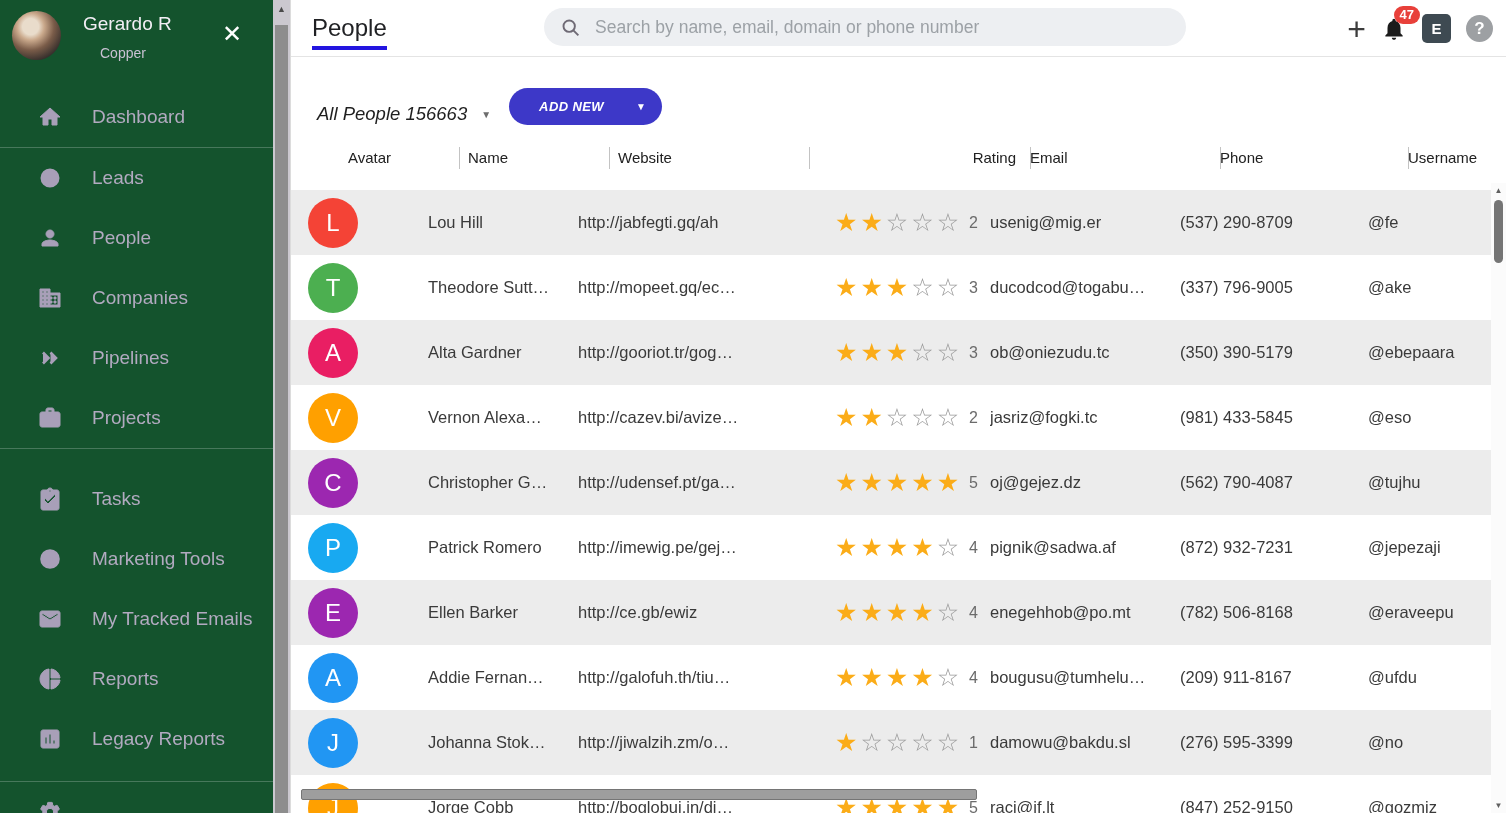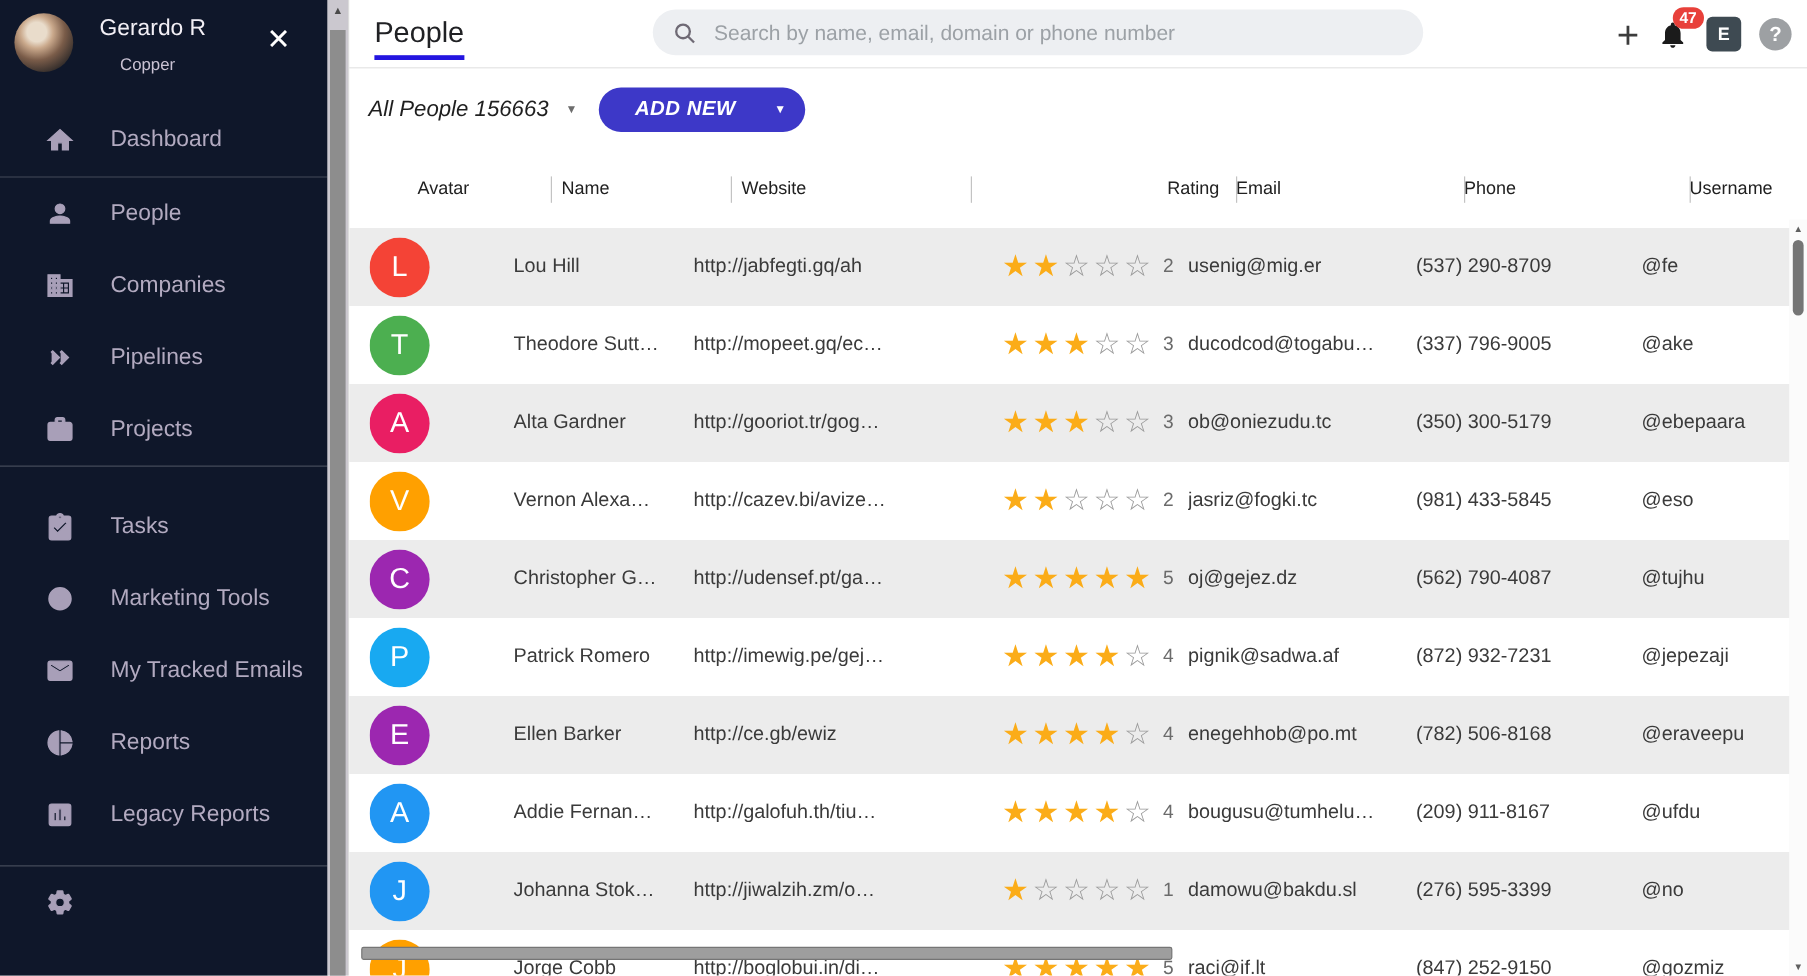--- a/index.html
+++ b/index.html
@@ -1,21 +1,21 @@
 <!DOCTYPE html>
 <html><head>
 <meta charset="utf-8">
 <style>
   * { margin:0; padding:0; box-sizing:border-box; }
   html,body { width:1506px; height:813px; overflow:hidden; background:#fff;
     font-family:"Liberation Sans", sans-serif; }
 
   
   .sidebar { position:absolute; left:0; top:0; width:273px; height:813px;
-    background:#0f172a; color:#b2aac0; overflow:hidden; }
+    background:#14532d; color:#b2aac0; overflow:hidden; }
   .sb-user { position:relative; height:87px; }
   .sb-avatar { position:absolute; left:12px; top:11px; width:49px; height:49px;
     border-radius:50%;
     background:radial-gradient(circle at 38% 32%, #e9dccb 0 18%, #caa98c 30%, #7a5c49 52%, #332d2b 78%, #1d1a19 100%); }
   .sb-name { position:absolute; left:83px; top:13px; font-size:19px; color:#f2eff5; }
   .sb-company { position:absolute; left:100px; top:45px; font-size:14px; color:#c9c2d3; }
   .sb-close { position:absolute; left:222px; top:22px; font-size:24px; color:#fff;
     cursor:pointer; line-height:1; }
   .nav-item { height:60px; display:flex; align-items:center; padding-left:38px; cursor:pointer; }
   .nav-icon { width:24px; height:24px; margin-right:30px; flex:none; }
@@ -53,27 +53,27 @@
   .bell-wrap svg { width:26px; height:26px; fill:#1b1b1b; display:block; }
   .badge { position:absolute; top:-10px; right:-13px; background:#e8403a; color:#fff;
     font-size:13px; font-weight:bold; border-radius:10px; padding:2px 6px; line-height:1.1; }
   .acct-avatar { width:29px; height:29px; border-radius:5px; background:#3e4a52; color:#fff;
     font-weight:bold; font-size:15px; display:flex; align-items:center; justify-content:center;
     cursor:pointer; }
   .help-btn { width:27px; height:27px; border-radius:50%; background:#9da0a3; color:#fff;
     font-weight:bold; font-size:17px; display:flex; align-items:center; justify-content:center;
     cursor:pointer; }
 
-  .toolbar { height:68px; display:flex; align-items:center; padding-left:16px; }
+  .toolbar { height:68px; display:flex; align-items:flex-end; padding-left:26px; }
   .filter { display:flex; align-items:center; cursor:pointer; }
   .filter-label { font-style:italic; font-size:18.5px; color:#1f1f1f; }
   .caret { font-size:10px; color:#6d6d6d; margin-left:14px; }
   .add-new { margin-left:18px; height:37px; border:none; border-radius:19px; background:#3d38c8;
     color:#fff; display:flex; align-items:center; padding:0 16px 0 30px; cursor:pointer; }
-  .add-new-label { font-size:17px; font-weight:bold; font-style:italic; letter-spacing:.4px;
+  .add-new-label { font-size:13px; font-weight:bold; font-style:italic; letter-spacing:.4px;
     color:#fff; }
   .add-new .caret { color:#fff; margin-left:32px; }
 
   .grid-cols { display:grid; grid-template-columns:120px 150px 200px 212px 190px 188px 1fr;
     padding-left:17px; align-items:center; }
   .thead { height:65px; font-size:15px; color:#212121; font-weight:500;margin-left:40px; }
   .th { position:relative; white-space:nowrap; }
   .th.sep::before { content:''; position:absolute; left:-9px; top:50%;
     transform:translateY(-50%); width:1px; height:22px; background:#c3c3c3; }
   .th.sep0::before { left:0; }
@@ -115,20 +115,27 @@
     <div class="sb-close">✕</div>
   </div>
   <nav id="sb-nav">
       <div class="nav-item">
     <span class="nav-icon"><svg viewBox="0 0 24 24">
             <path d="M10 20v-6h4v6h5v-8h3L12 3 2 12h3v8z"></path>
           </svg></span>
     <span class="nav-label">Dashboard</span>
   </div>
       <div class="nav-divider"></div>
+      <div class="nav-item">
+    <span class="nav-icon"><svg viewBox="0 0 24 24" fill="none">
+            <circle cx="12" cy="12" r="8.5" stroke-width="2"></circle>
+            <circle cx="12" cy="12" r="3.2" fill="#a89fb8" stroke="none"></circle>
+          </svg></span>
+    <span class="nav-label">Leads</span>
+  </div>
       <div class="nav-item">
     <span class="nav-icon"><svg viewBox="0 0 24 24">
             <path d="M12 12c2.2 0 4-1.8 4-4s-1.8-4-4-4-4 1.8-4 4 1.8 4 4 4zm0 2c-2.7 0-8 1.3-8 4v2h16v-2c0-2.7-5.3-4-8-4z"></path>
           </svg></span>
     <span class="nav-label">People</span>
   </div>
       <div class="nav-item">
     <span class="nav-icon"><svg viewBox="0 0 24 24">
             <path d="M12 7V3H2v18h20V7H12zM6 19H4v-2h2v2zm0-4H4v-2h2v2zm0-4H4V9h2v2zm0-4H4V5h2v2zm4 12H8v-2h2v2zm0-4H8v-2h2v2zm0-4H8V9h2v2zm0-4H8V5h2v2zm10 12h-8v-2h2v-2h-2v-2h2v-2h-2V9h8v10zm-2-8h-2v2h2v-2zm0 4h-2v2h2v-2z"></path>
           </svg></span>
@@ -262,21 +269,21 @@
     <div class="cell pad15 c-user">@ake</div>
   </div>
       <div class="row grid-cols">
     <div class="cell">
           <div class="avatar-circle" style="background: rgb(233, 30, 99);">A</div>
         </div>
     <div class="cell c-name">Alta Gardner</div>
     <div class="cell c-web">http://gooriot.tr/gog…</div>
     <div class="cell-rating"><span class="star on">★</span><span class="star on">★</span><span class="star on">★</span><span class="star off">☆</span><span class="star off">☆</span><span class="rating-num">3</span></div>
     <div class="cell pad15 c-email">ob@oniezudu.tc</div>
-    <div class="cell pad15 c-phone">(350) 300-5179</div>
+    <div class="cell pad15 c-phone">(350) 390-5179</div>
     <div class="cell pad15 c-user">@ebepaara</div>
   </div>
       <div class="row grid-cols">
     <div class="cell">
           <div class="avatar-circle" style="background: rgb(255, 160, 0);">V</div>
         </div>
     <div class="cell c-name">Vernon Alexa…</div>
     <div class="cell c-web">http://cazev.bi/avize…</div>
     <div class="cell-rating"><span class="star on">★</span><span class="star on">★</span><span class="star off">☆</span><span class="star off">☆</span><span class="star off">☆</span><span class="rating-num">2</span></div>
     <div class="cell pad15 c-email">jasriz@fogki.tc</div>

